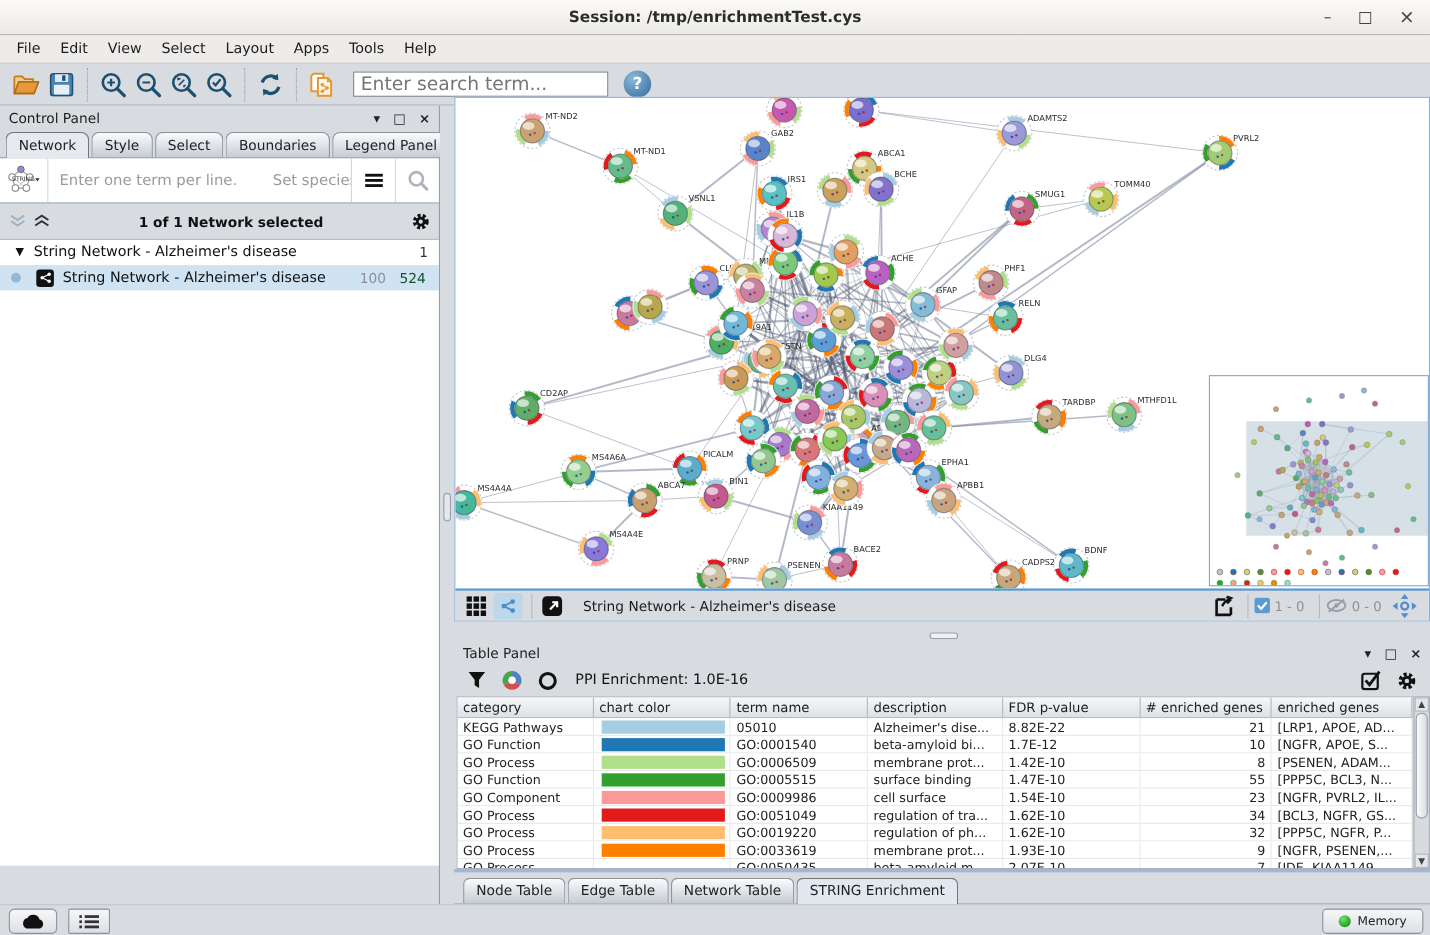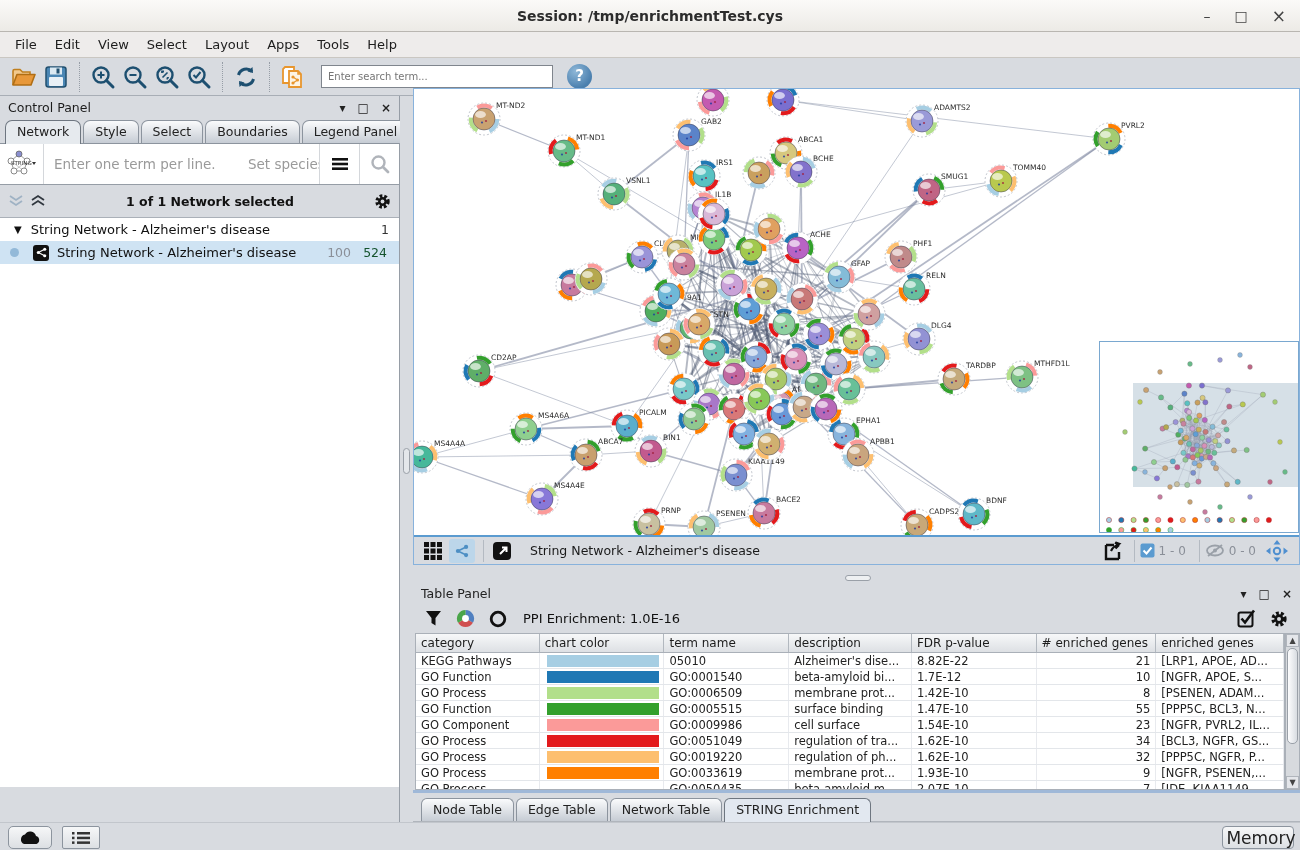--- a/index.html
+++ b/index.html
@@ -19,21 +19,21 @@
   #menubar { position:absolute; left:0; top:32px; width:1300px; height:26px;
     background:#eeeceb; border-bottom:1px solid #cac7c2; display:flex; align-items:center; padding-left:6px; }
   #menubar .menu-item { font-size:13px; padding:3px 9px; color:#1d1d1d; }
 
   
   #toolbar { position:absolute; left:0; top:58px; width:1300px; height:38px;
     background:#d8dbe0; border-bottom:1px solid #a8aeb6; display:flex; align-items:center; padding-left:8px; }
   .tb-btn { width:32px; height:32px; display:flex; align-items:center; justify-content:center; }
   .tb-sep { width:1px; height:30px; border-left:1px dotted #969da6; margin:0 7px; }
   #search-input { width:232px; height:23px; border:1px solid #7f858d; background:#fff;
-    font-size:10px; padding:2px 6px; margin:0 14px 0 12px; font-family:inherit; }
+    font-size:17px; padding:2px 6px; margin:0 14px 0 12px; font-family:inherit; }
   #help-btn { width:25px; height:25px; border-radius:50%;
     background:radial-gradient(circle at 35% 30%, #8fb8d8, #4a7fae 70%);
     color:#fff; font-weight:bold; font-size:15px; display:flex; align-items:center; justify-content:center; }
 
   
   #control-panel { position:absolute; left:0; top:96px; width:400px; height:726px;
     background:#d8dbe0; border-right:1px solid #969da6; }
   #cp-header { height:23px; display:flex; align-items:center; padding:0 8px; font-size:12.5px; color:#1c1c1c; }
   #cp-header .sp { flex:1; }
   .panel-ctl { display:flex; gap:12px; align-items:center; }
@@ -106,22 +106,22 @@
     display:flex; align-items:flex-end; padding-left:8px; border-bottom:1px solid #b0b5bc; }
   #bottom-tabs .tab { border-radius:6px 6px 0 0; }
   #bottom-tabs .tab.active { background:#e2e8f0; font-weight:normal; }
 
   
   #statusbar { position:absolute; left:0; top:822px; width:1300px; height:28px; background:#d8dbe0; border-top:1px solid #c2c6cc; }
   .sb-tool { position:absolute; top:3px; height:23px; border:1px solid #8c949e; border-radius:5px;
     background:linear-gradient(#f6f7f8,#dcdfe3); display:flex; align-items:center; justify-content:center; }
   #cloud-btn { left:8px; width:44px; }
   #list-btn { left:62px; width:38px; border-radius:2px; }
-  #memory-btn { position:absolute; right:6px; top:3px; height:23px; width:72px; border:1px solid #8c949e; border-radius:4px;
-    background:linear-gradient(#f6f7f8,#dcdfe3); display:flex; align-items:center; justify-content:center; gap:6px; font-size:17px; }
+  #memory-btn { position:absolute; right:6px; top:3px; height:23px; width:92px; border:1px solid #8c949e; border-radius:4px;
+    background:linear-gradient(#f6f7f8,#dcdfe3); display:flex; align-items:center; justify-content:center; gap:6px; font-size:11px; }
   #memory-dot { width:11px; height:11px; border-radius:50%; background:radial-gradient(circle at 35% 30%, #6fe06f, #1f9e1f 75%); }
 
   svg { display:block; }
   .glyph { line-height:1; }
 </style>
 </head>
 <body>
 
 <div id="titlebar">
   <span class="title">Session: /tmp/enrichmentTest.cys</span>

